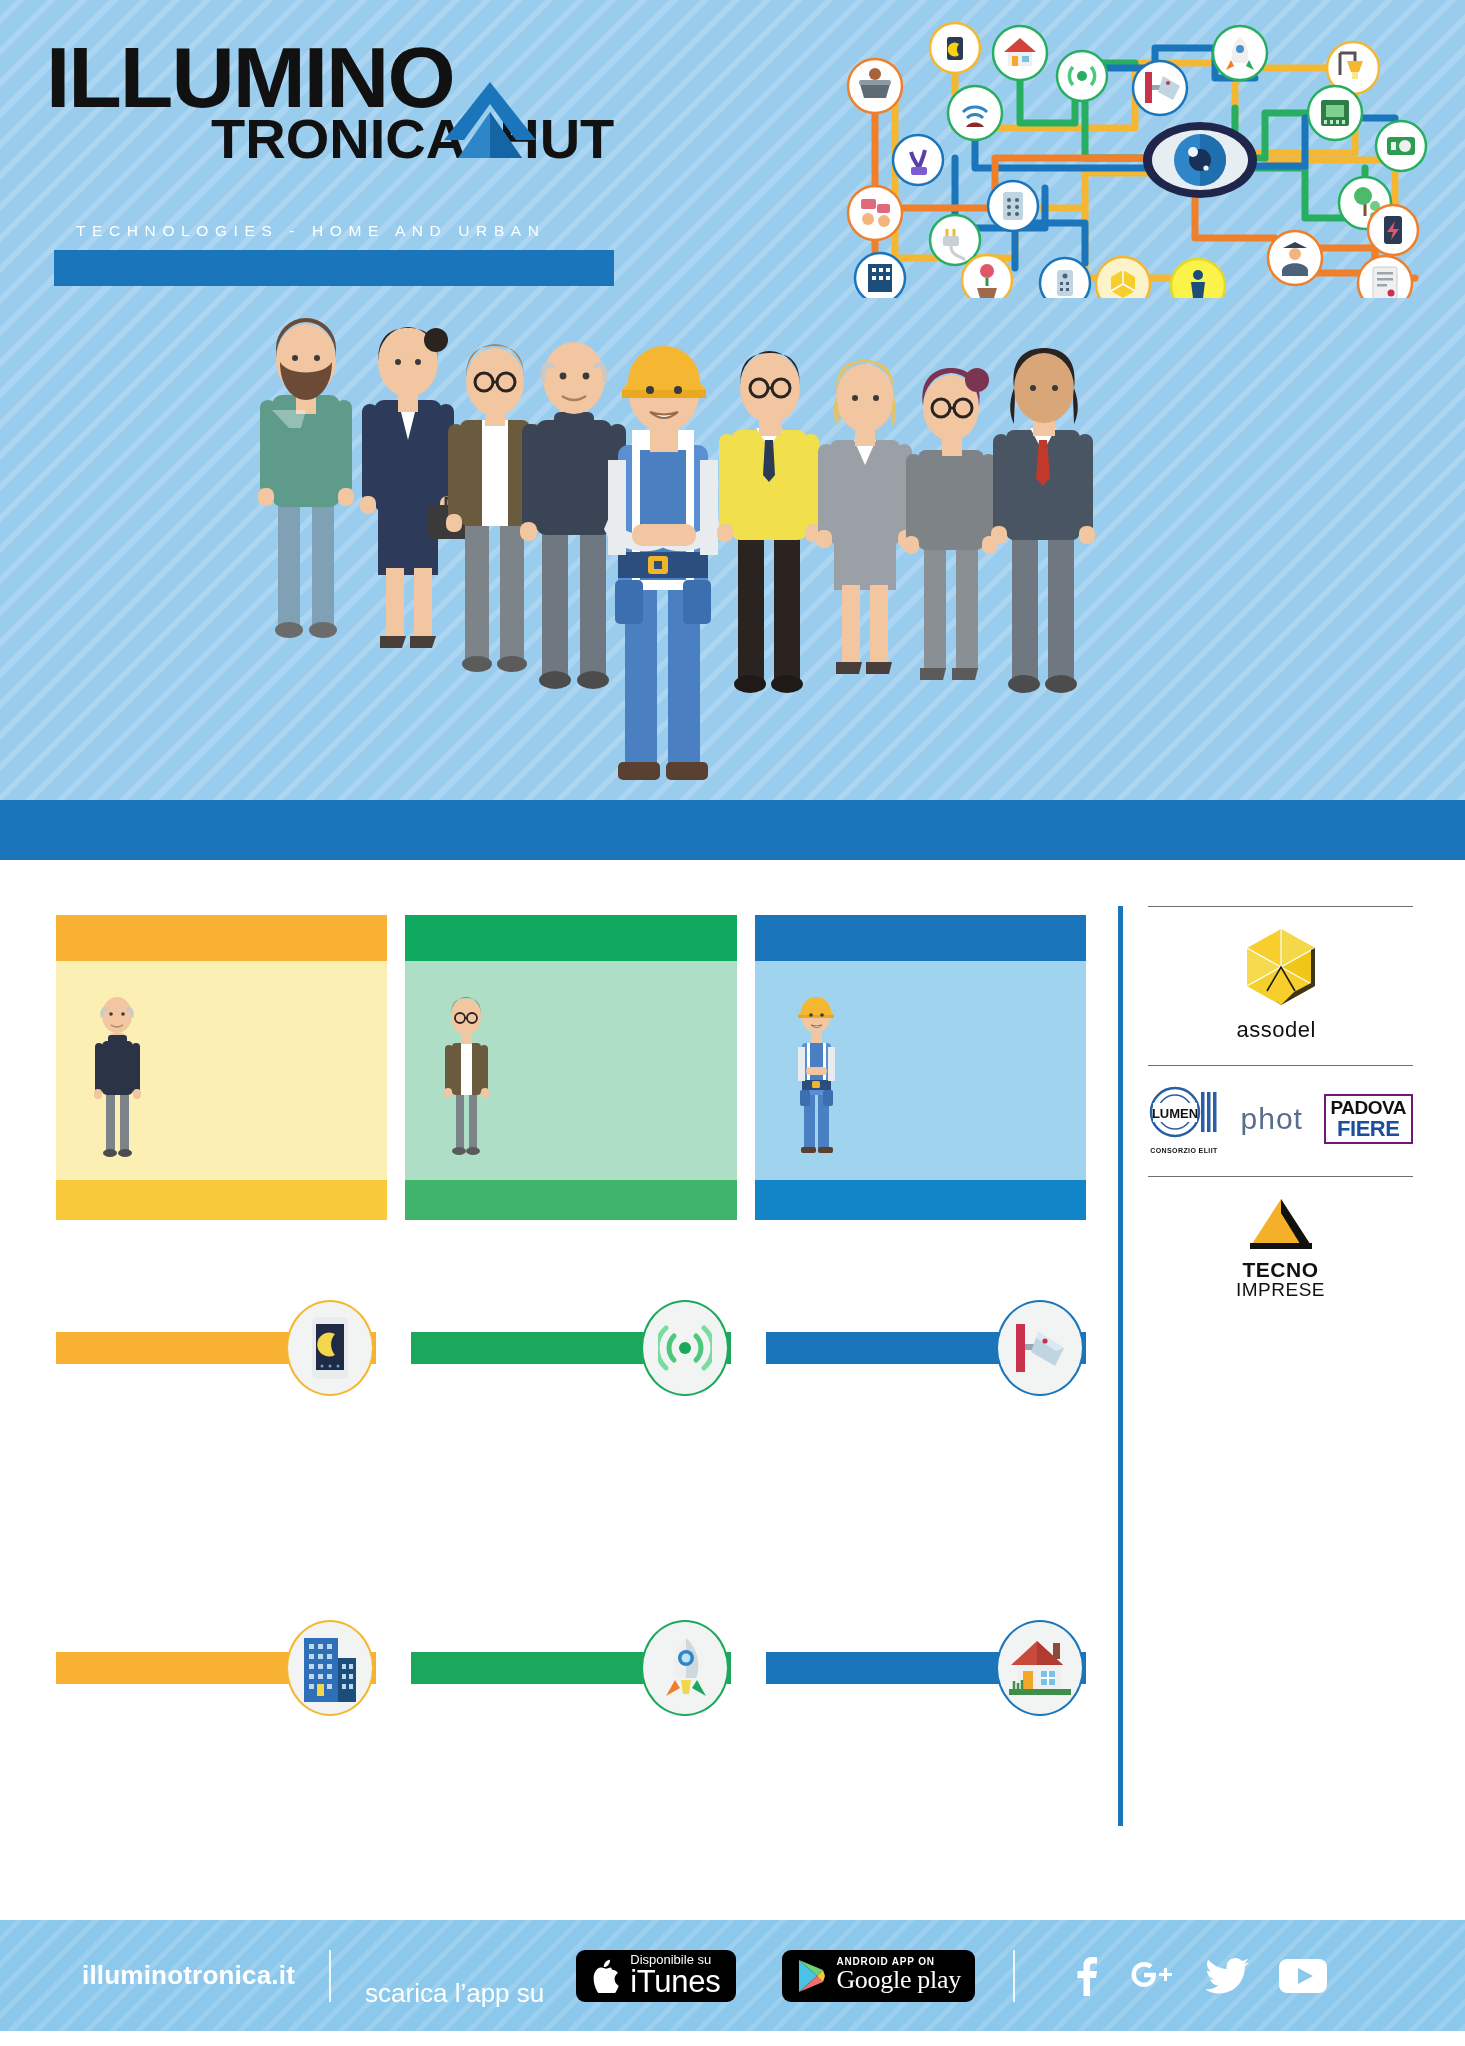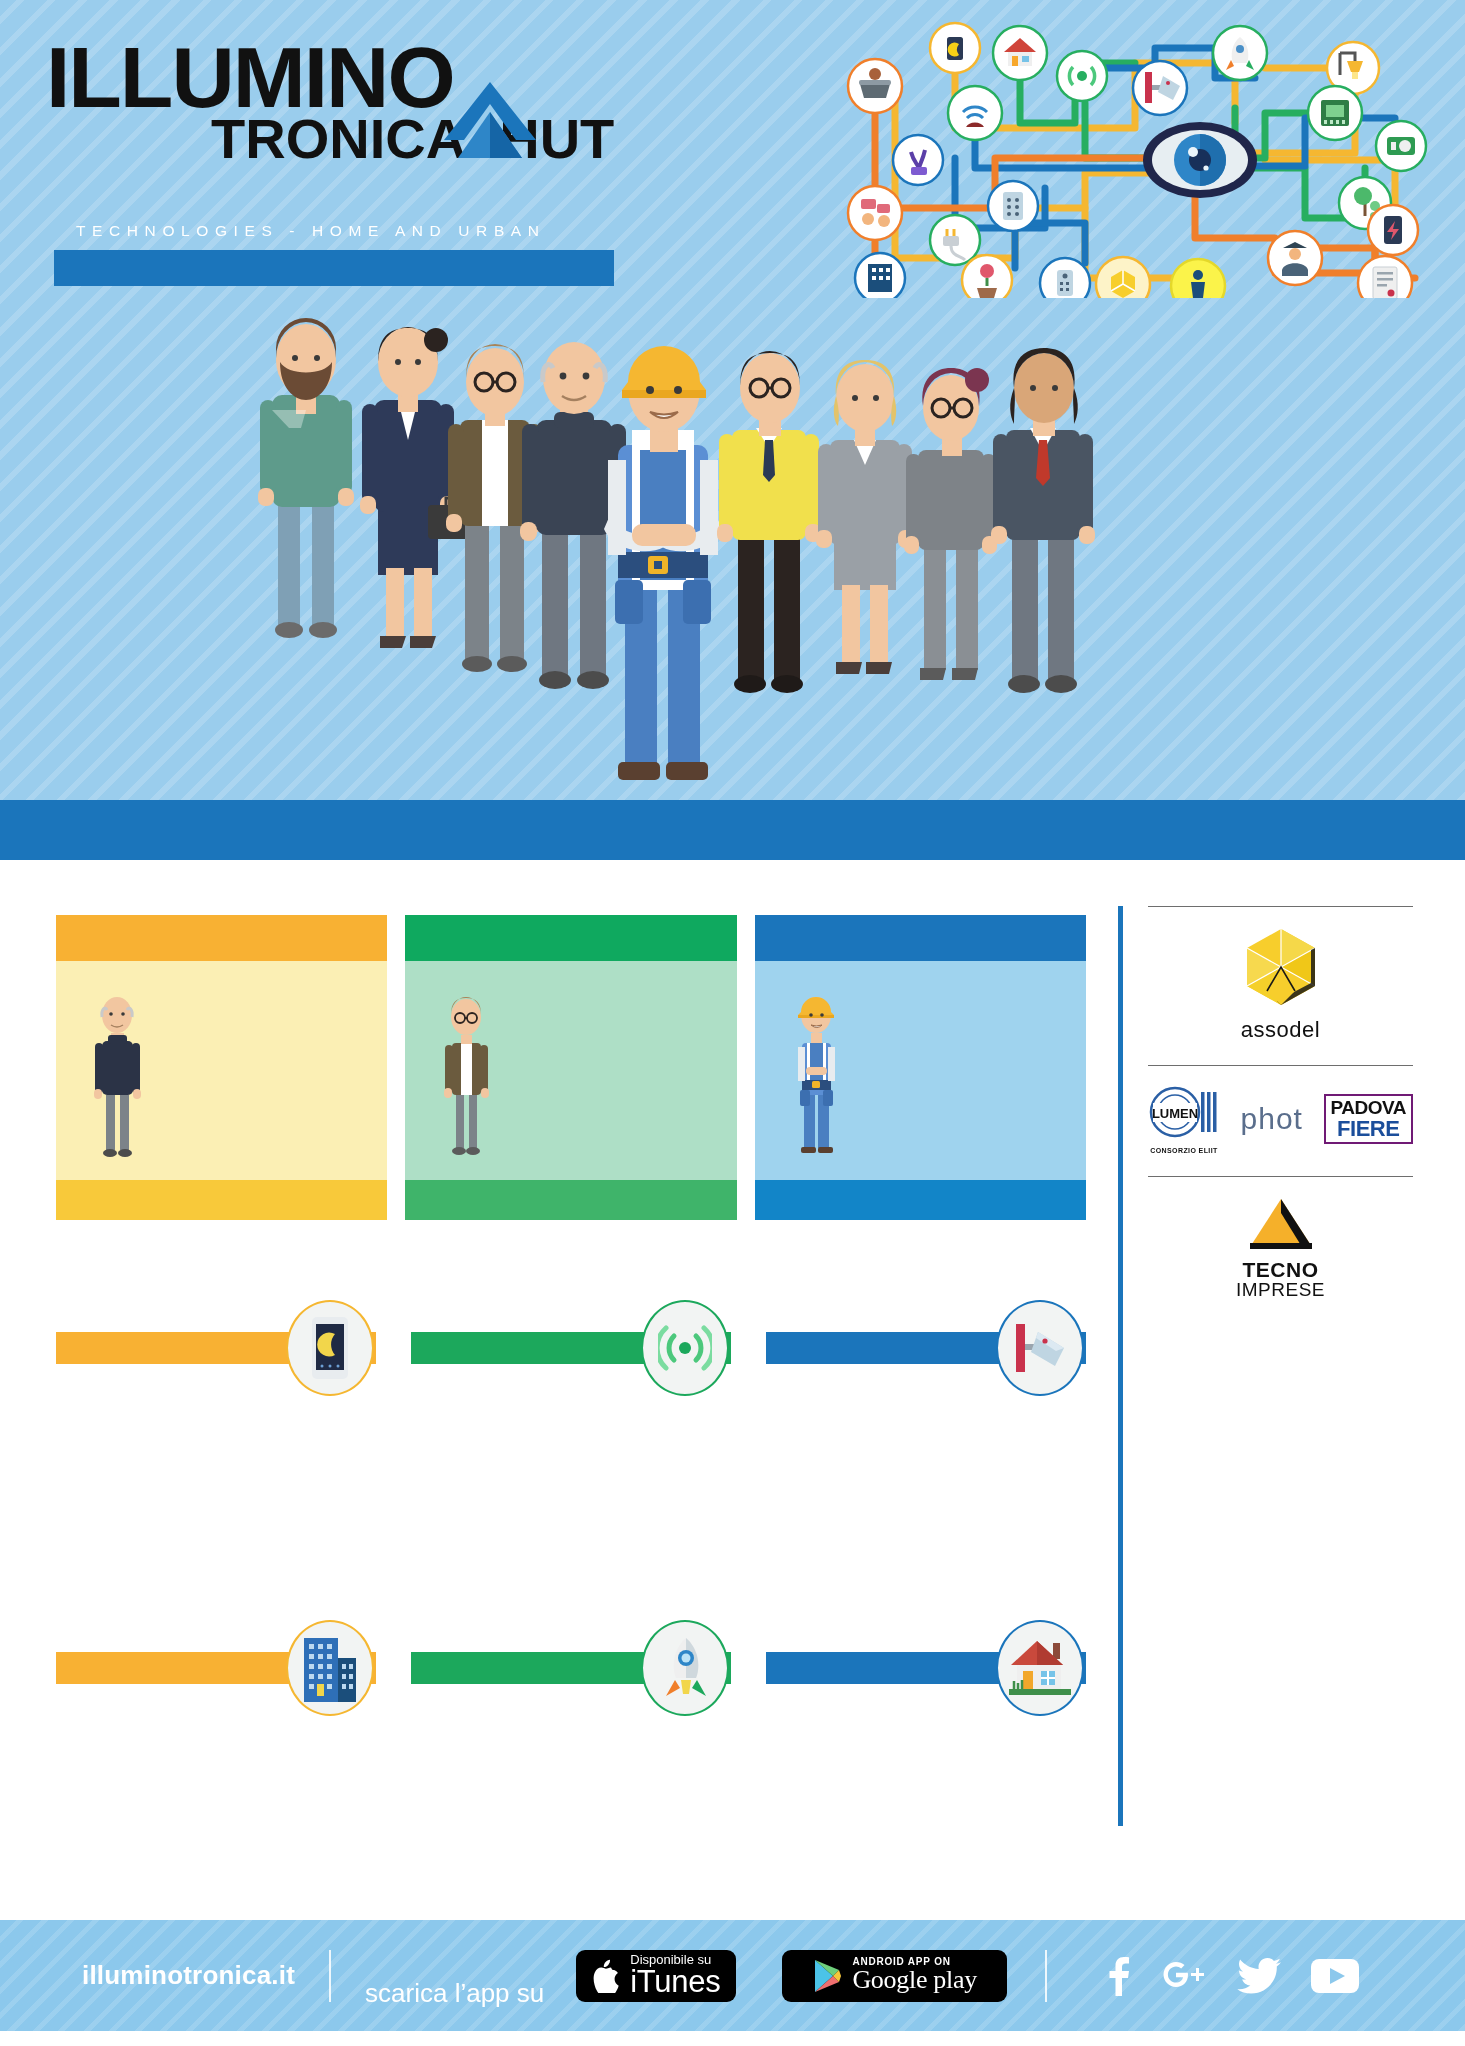--- a/index.html
+++ b/index.html
@@ -132,21 +132,21 @@
   .f-sep.s2 { margin: 0 30px 0 38px; }
   .f-scarica {
     color: #ffffff; font-size: 26px;
     font-family: "Liberation Sans Narrow", "Liberation Sans", sans-serif;
     margin-top: 36px;
   }
   .store-badge {
     background: #000; border-radius: 9px; display: flex; align-items: center;
     padding: 7px 16px; margin-left: 32px; height: 52px;
   }
-  .store-badge.gp { margin-left: 46px; padding: 7px 30px; }
+  .store-badge.gp { margin-left: 46px; padding: 7px 14px; }
   .badge-txt { margin-left: 10px; color: #fff; line-height: 1.02; }
   .badge-small { font-size: 13px; font-weight: 400; }
   .badge-small.caps { font-size: 10px; font-weight: 700; letter-spacing: 0.8px; }
   .badge-big { font-size: 31px; font-weight: 400; letter-spacing: -0.3px; }
   .badge-big.g { font-family: "Liberation Serif", serif; font-size: 26px; }
   .socials { display: flex; align-items: center; gap: 30px; margin-left: 30px; }
   .socials svg { display: block; }
 </style>
 </head>
 <body>
@@ -759,21 +759,21 @@
         <path d="M39,32 l0,14 M32,39 l14,0" stroke="#ffffff" stroke-width="2"></path>
         <rect x="0" y="50" width="62" height="6" fill="#3F8F4A"></rect>
         <path d="M5,50 l0,-8 M9,50 l0,-6 M13,50 l0,-9" stroke="#3F8F4A" stroke-width="2.5"></path>
       </svg>
     </div>
   </div>
 
   <div class="sponsors">
 
     <div class="sponsor-group">
-      <div style="display:inline-block; text-align:center;">
+      <div style="display:inline-block; text-align:left;">
         <svg width="88" height="84" viewBox="0 0 88 84">
           <polygon points="44,4 78,23 78,61 44,80 10,61 10,23" fill="#F7CE2C"></polygon>
           <polygon points="44,4 78,23 44,42" fill="#F5D849"></polygon>
           <polygon points="78,23 78,61 44,42" fill="#F0C718"></polygon>
           <polygon points="44,42 78,61 44,80" fill="#F7CE2C"></polygon>
           <polygon points="44,42 44,80 10,61" fill="#F5D02A"></polygon>
           <polygon points="44,42 10,61 10,23" fill="#F7D94E"></polygon>
           <g stroke="#ffffff" stroke-width="1.2" fill="none">
             <path d="M44,4 L44,42 M78,23 L44,42 M78,61 L44,42 M10,23 L44,42 M10,61 L44,42 M44,80 L44,42"></path>
           </g>

